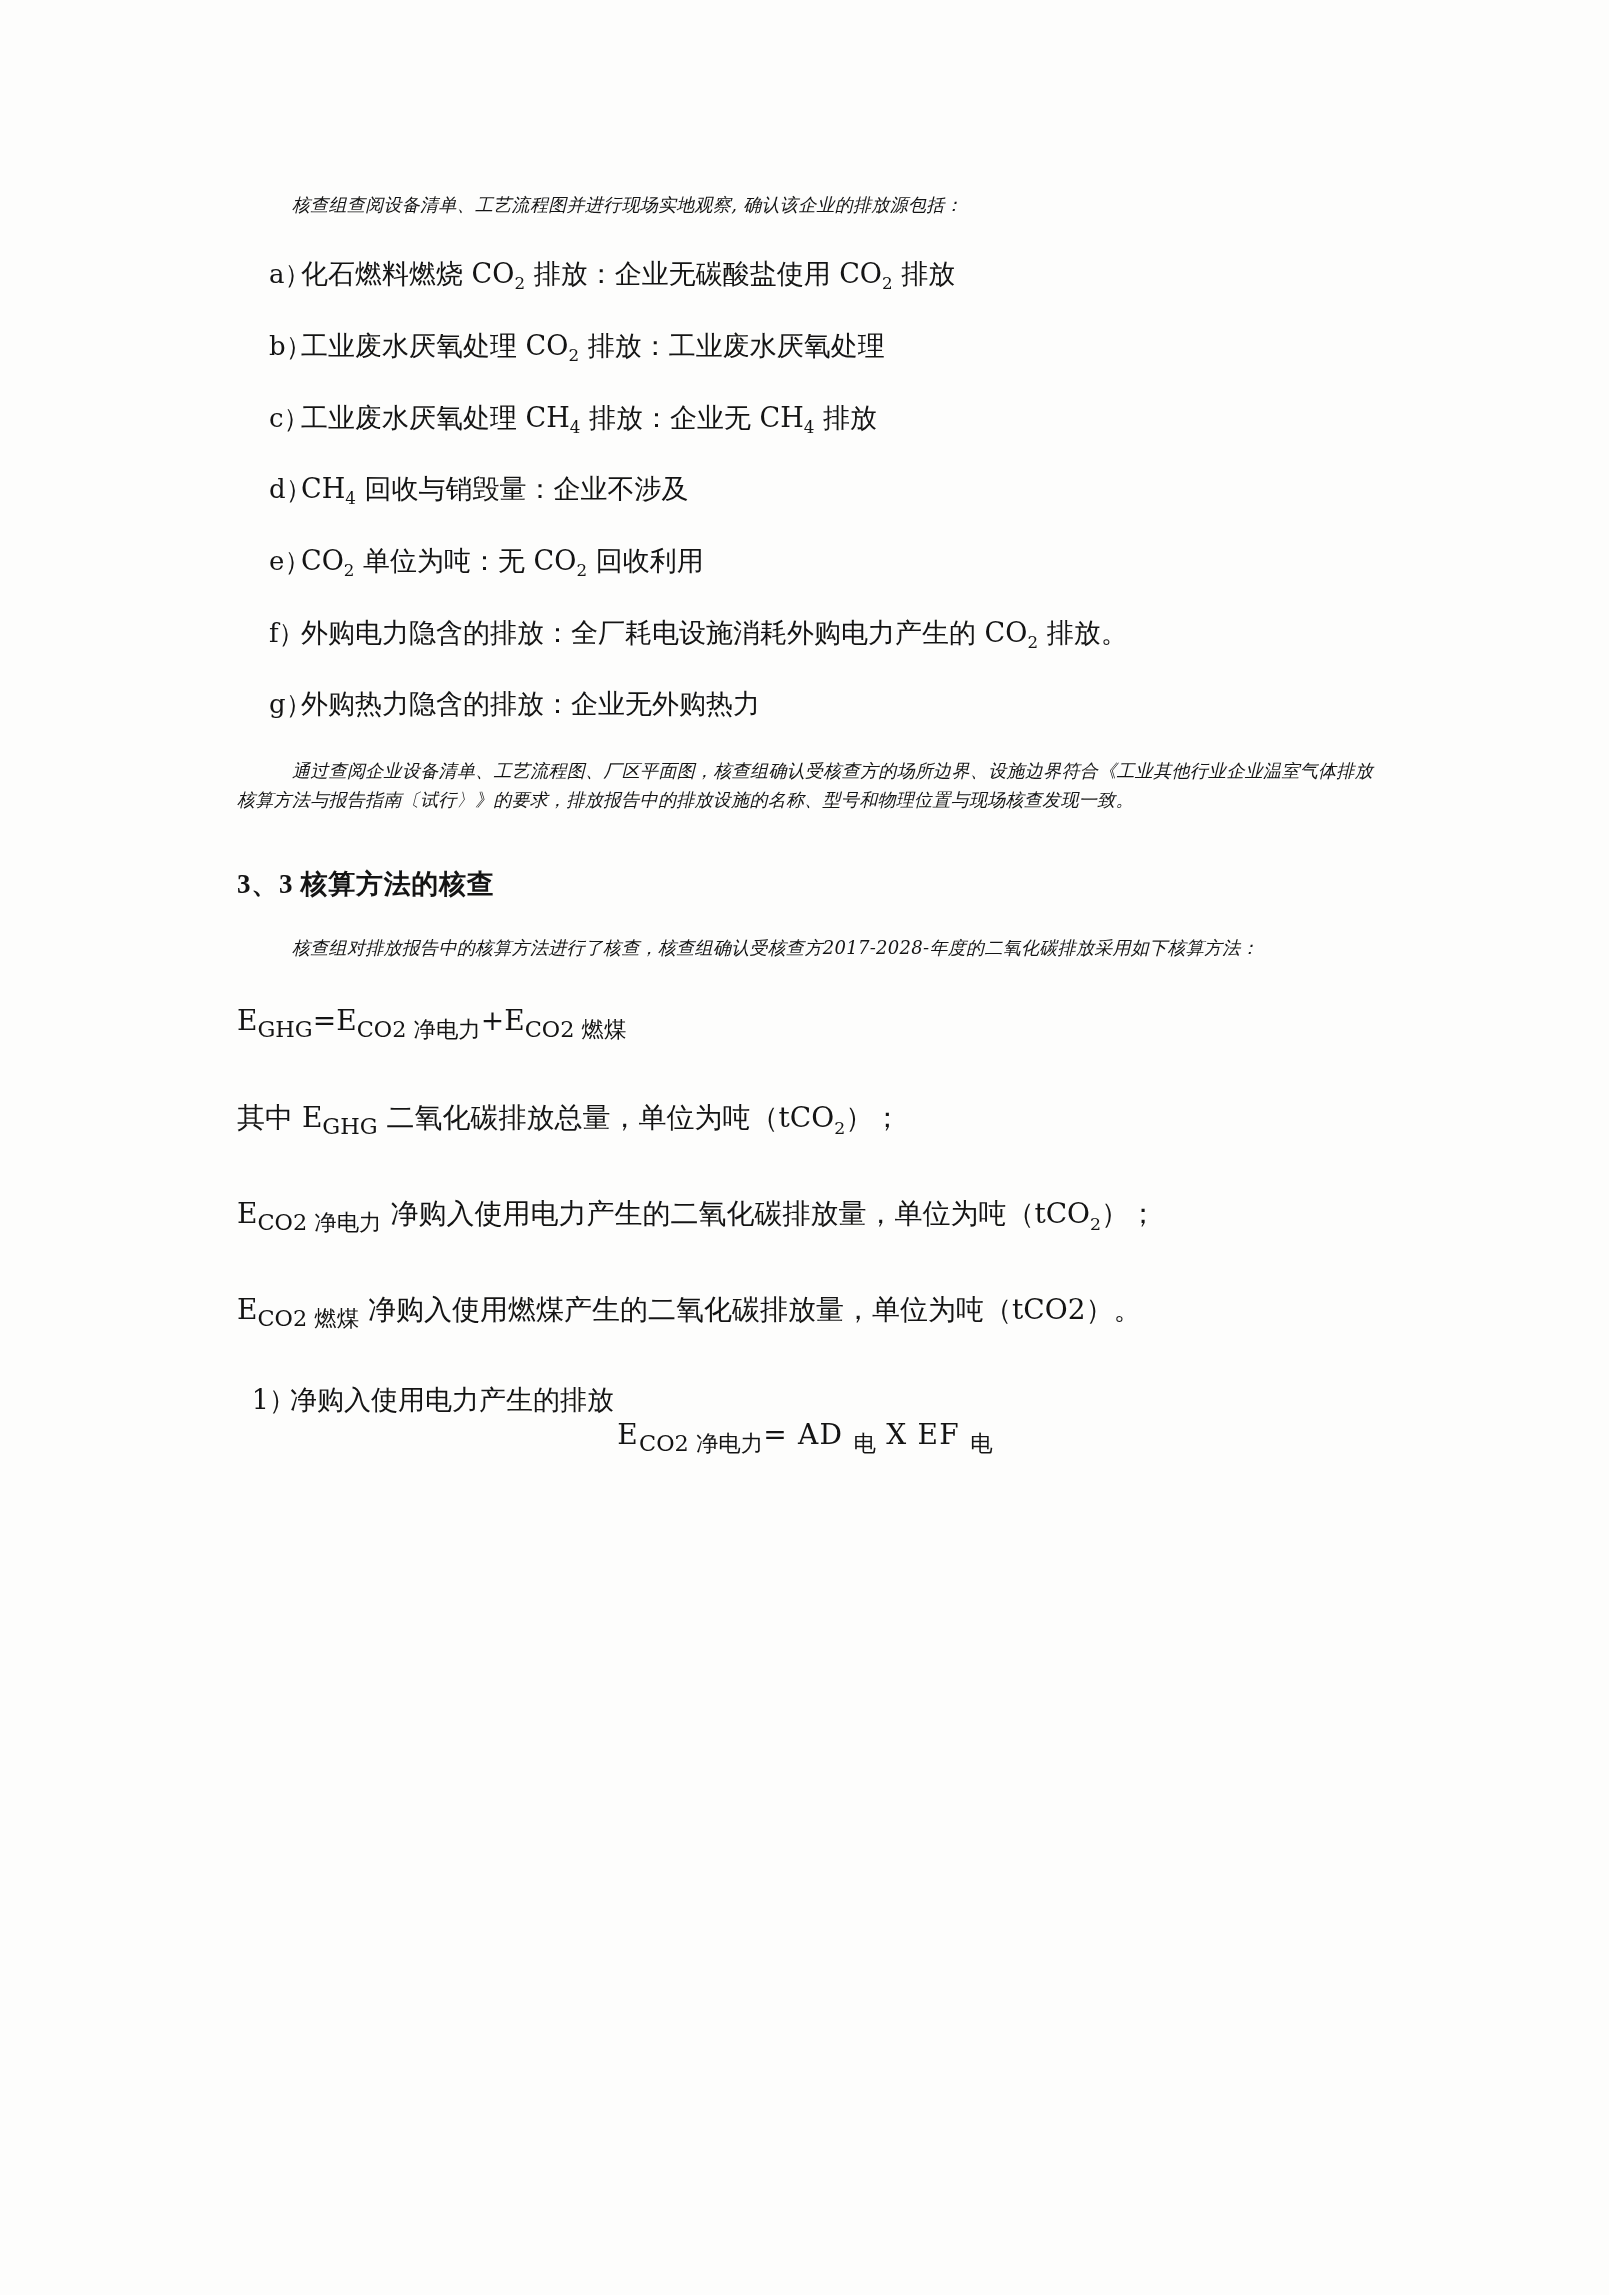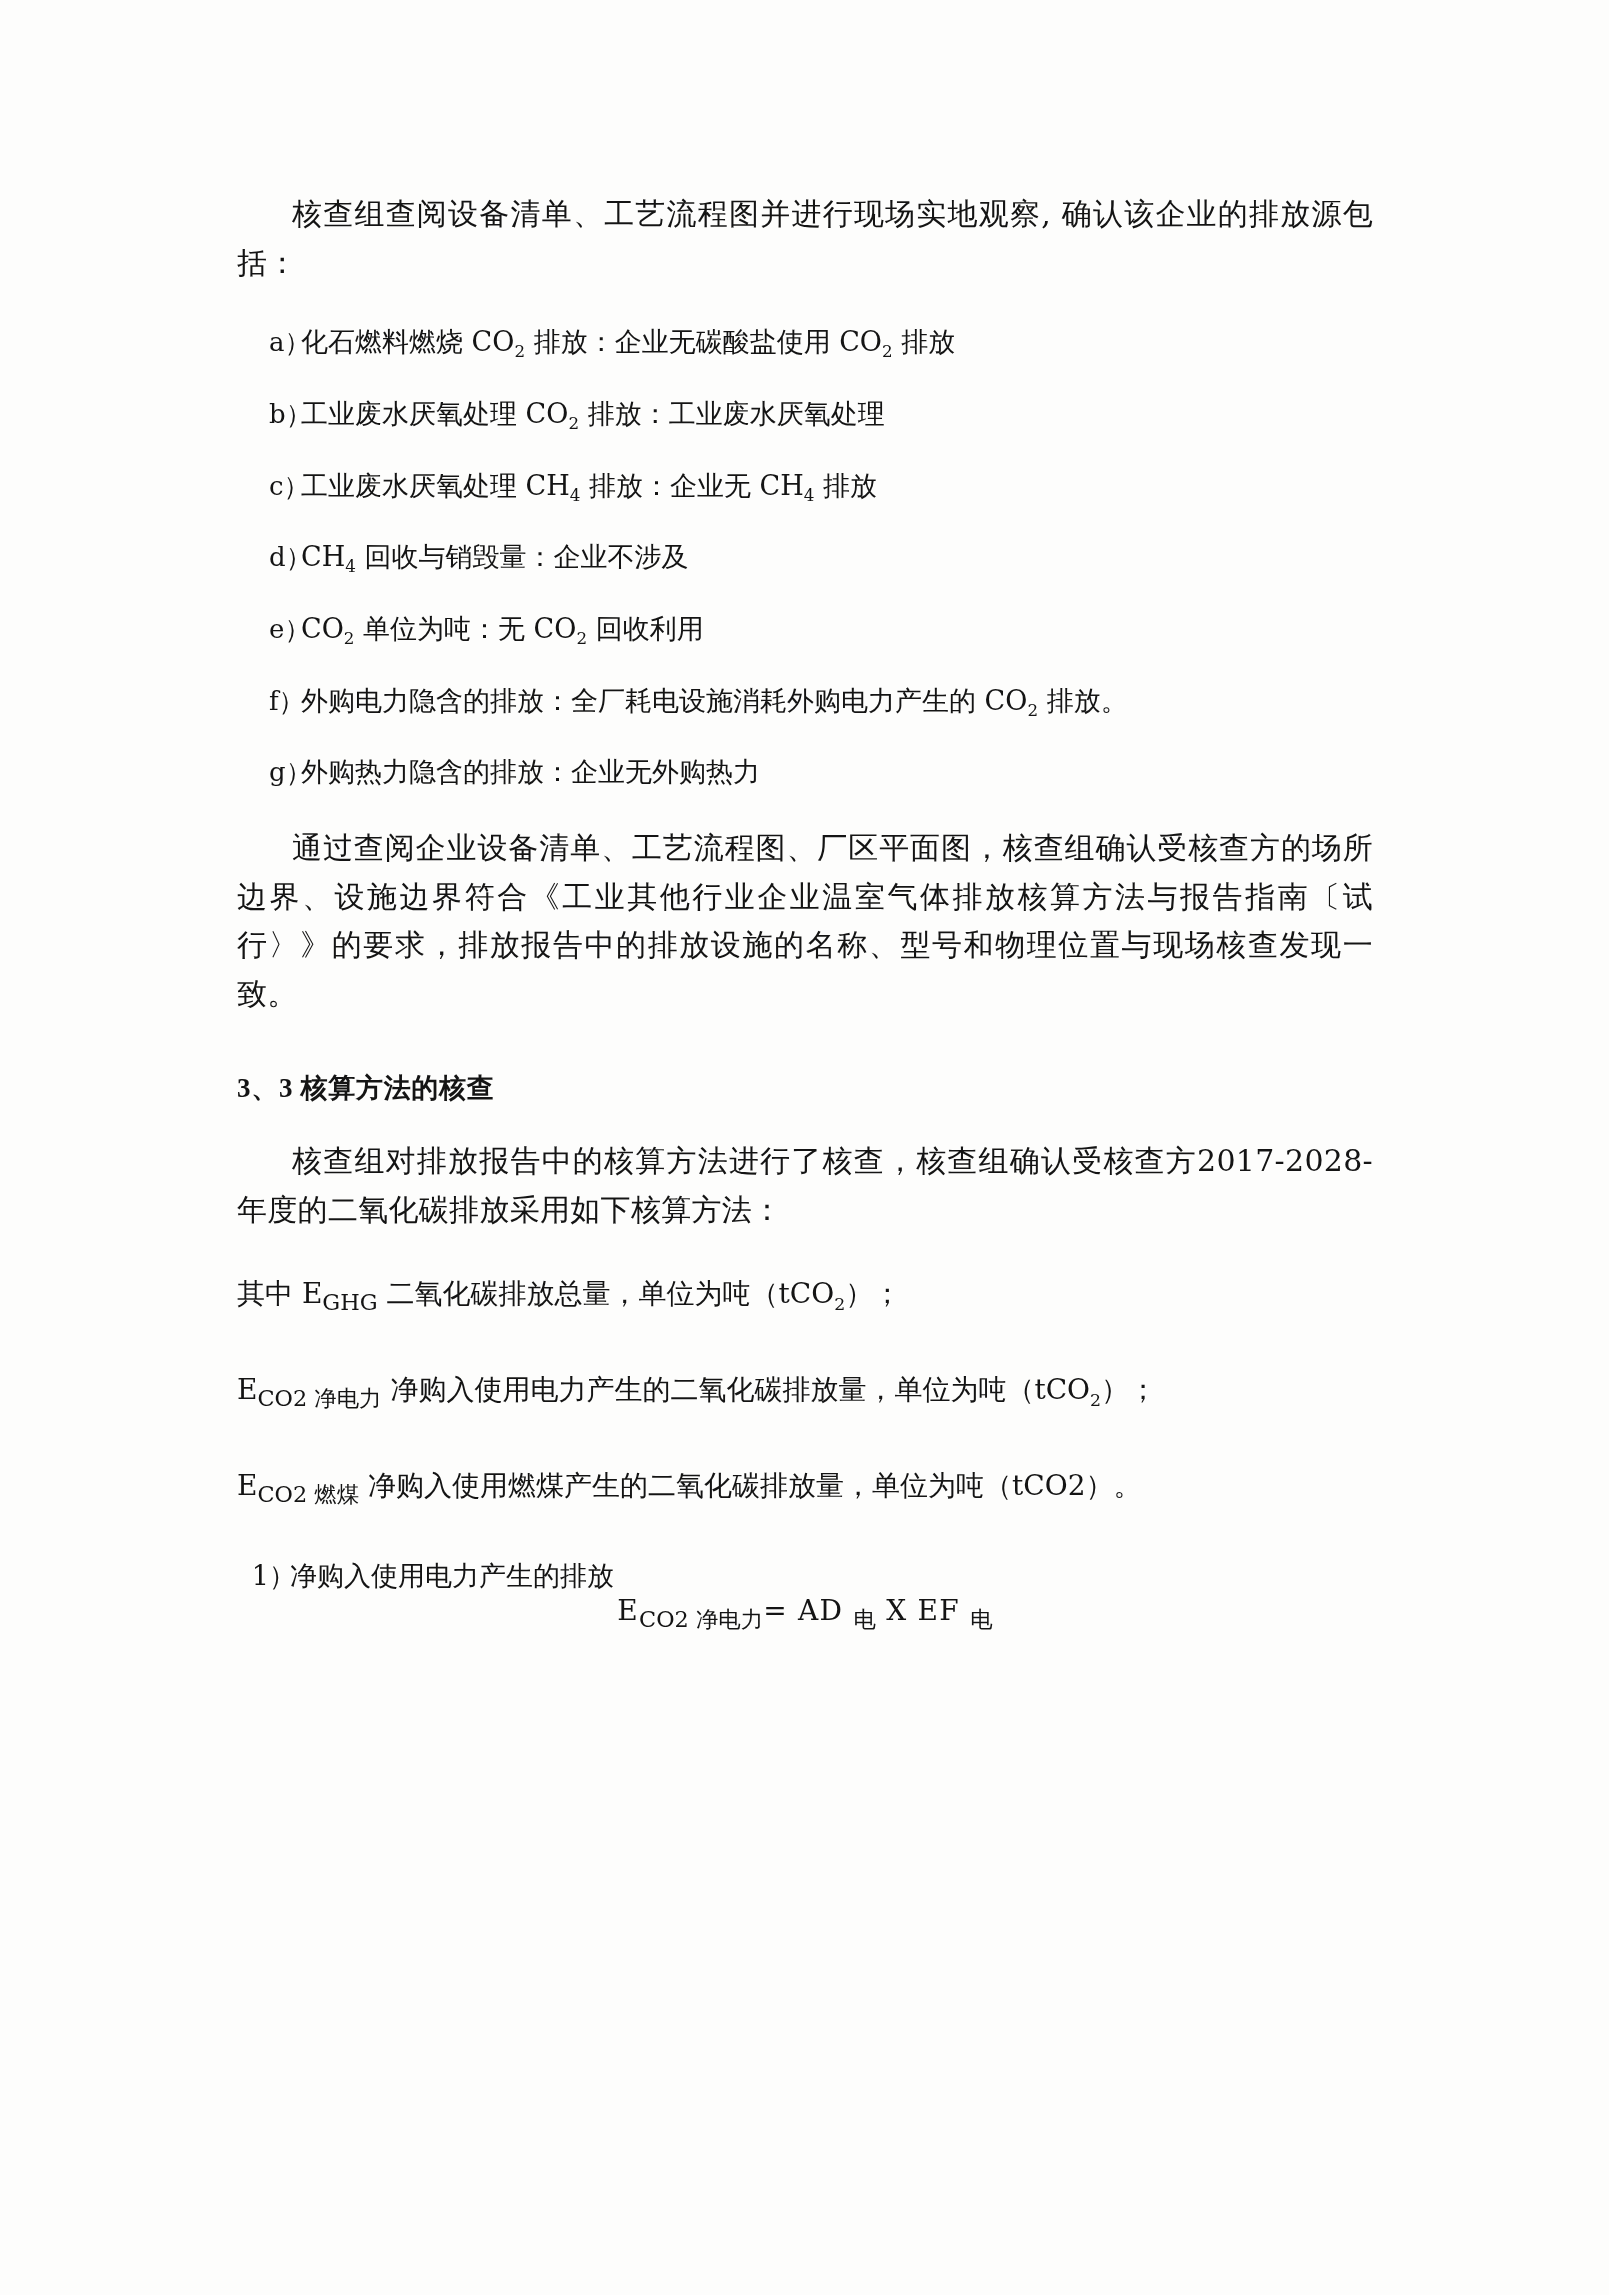--- a/index.html
+++ b/index.html
@@ -19,25 +19,26 @@
     background: #fdfdfc;
     overflow: hidden;
   }
   .content {
     position: absolute;
     left: 237px;
     top: 190px;
     width: 1136px;
   }
   .para {
-    font-size: 30px;
+    font-size: 18px;
     line-height: 1.62;
     letter-spacing: 0.3px;
     margin: 0 0 6.7px 0;
     text-align: justify;
+    font-style: italic;
   }
   .indent {
     text-indent: 55px;
   }
   .list {
     margin: 35px 0 0 0;
     padding: 0;
     list-style: none;
   }
   .list li {
@@ -148,20 +149,23 @@
         <span class="itemtext"><span>外购热力隐含的排放：企业无外购热力</span></span>
       </li>
     </ul>
 
     <p class="para indent closing">通过查阅企业设备清单、工艺流程图、厂区平面图，核查组确认受核查方的场所边界、设施边界符合《工业其他行业企业温室气体排放核算方法与报告指南〔试行〉》的要求，排放报告中的排放设施的名称、型号和物理位置与现场核查发现一致。</p>
 
     <h2 class="section">3、3  核算方法的核查</h2>
 
     <p class="para indent">核查组对排放报告中的核算方法进行了核查，核查组确认受核查方2017-2028-年度的二氧化碳排放采用如下核算方法：</p>
 
+    <div class="formula formula-line">
+      <span>E</span><sub class="sm">GHG</sub><span>=</span><span>E</span><sub class="sm">CO2 净电力</sub><span>+</span><span>E</span><sub class="sm">CO2 燃煤</sub>
+    </div>
 
     <div class="formula formula-line">
       <span>其中 </span><span>E</span><sub class="sm">GHG</sub><span> 二氧化碳排放总量，单位为吨（tCO</span><sub>2</sub><span>）；</span>
     </div>
 
     <div class="formula formula-line">
       <span>E</span><sub class="sm">CO2 净电力</sub><span>  净购入使用电力产生的二氧化碳排放量，单位为吨（tCO</span><sub>2</sub><span>）；</span>
     </div>
 
     <div class="formula">

